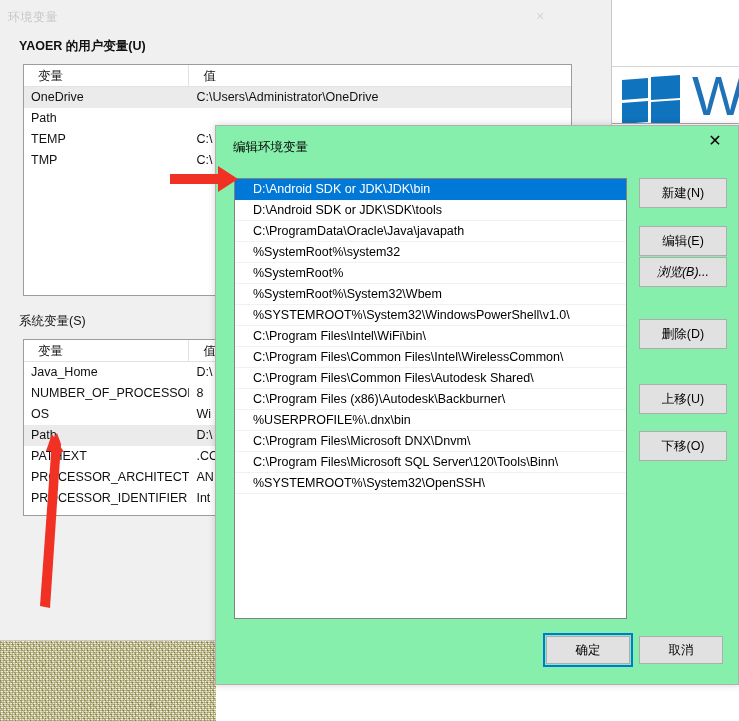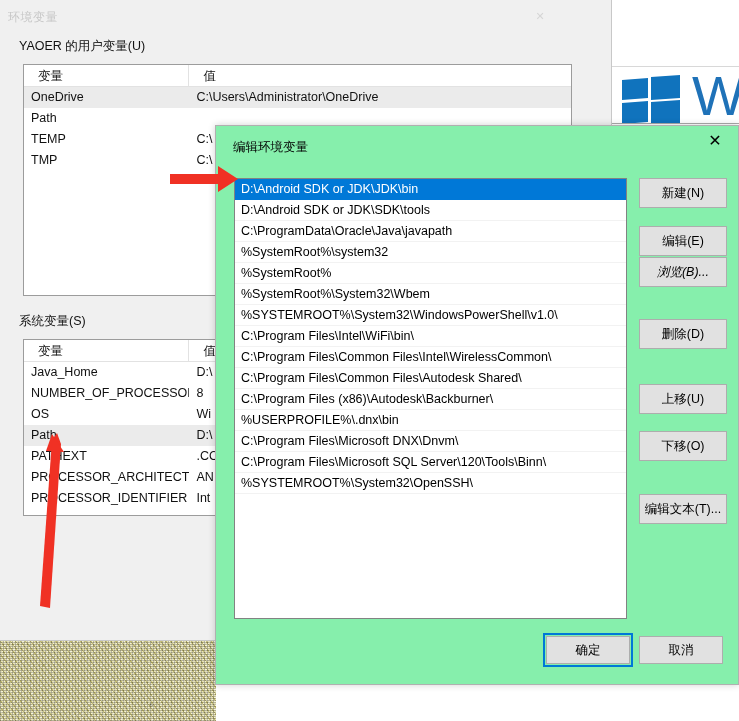--- a/index.html
+++ b/index.html
@@ -145,21 +145,21 @@
     position: absolute;
     left: 18px; top: 52px;
     width: 393px; height: 441px;
     background: #ffffff;
     border: 1px solid #828282;
     overflow: hidden;
   }
   .li {
     height: 21px; line-height: 21px;
     font-size: 12.5px; color: #000;
-    padding-left: 6px;
+    padding-left: 18px;
     border-bottom: 1px solid #f2f2f2;
     white-space: nowrap; overflow: hidden;
   }
   .li.selected {
     background: #0078d7; color: #ffffff;
     border-bottom: 1px solid #0078d7;
   }
   .side-btn {
     position: absolute;
     left: 423px; width: 88px; height: 30px;
@@ -207,21 +207,21 @@
 
 <div id="noise-strip"></div>
 
 <div id="env-window">
 
   <div id="env-titlebar">
     <div id="env-title">环境变量</div>
     <div id="env-close">✕</div>
   </div>
 
-  <div class="group-label" style="left:19px; top:38px;">YAOER 的用户变量(U)</div>
+  <div class="group-label" style="left:19px; top:38px;font-weight:bold;">YAOER 的用户变量(U)</div>
 
   <div class="tbl" id="user-table" style="left:23px; top:64px; width:549px; height:232px;">
     <div class="hdr">
       <div class="c" style="width:166px;">变量</div>
       <div class="c" style="width:383px; border-right:none;">值</div>
     </div>
     <div class="row sel">
       <div class="c" style="width:166px;">OneDrive</div>
       <div class="c" style="width:383px;">C:\Users\Administrator\OneDrive</div>
     </div>
@@ -298,21 +298,20 @@
     <div class="li">C:\Program Files\Microsoft SQL Server\120\Tools\Binn\</div>
     <div class="li">%SYSTEMROOT%\System32\OpenSSH\</div>
   </div>
 
   <div class="side-btn" style="top:52px;">新建(N)</div>
   <div class="side-btn" style="top:100px;">编辑(E)</div>
   <div class="side-btn" style="top:131px;font-style:italic;">浏览(B)...</div>
   <div class="side-btn" style="top:193px;">删除(D)</div>
   <div class="side-btn" style="top:258px;">上移(U)</div>
   <div class="side-btn" style="top:305px;">下移(O)</div>
-  <div class="side-btn" style="top:368px;">编辑文本(T)...</div>
 
   <div class="dlg-bottom-btn" id="btn-ok">确定</div>
   <div class="dlg-bottom-btn" id="btn-cancel">取消</div>
 </div>
 
 <svg id="arrow-1" viewBox="0 0 80 40">
   <polygon points="0,14 48,14 48,6 68,19 48,32 48,24 0,24" fill="#f03124"></polygon>
 </svg>
 
 <svg id="arrow-2" viewBox="0 0 70 180">

